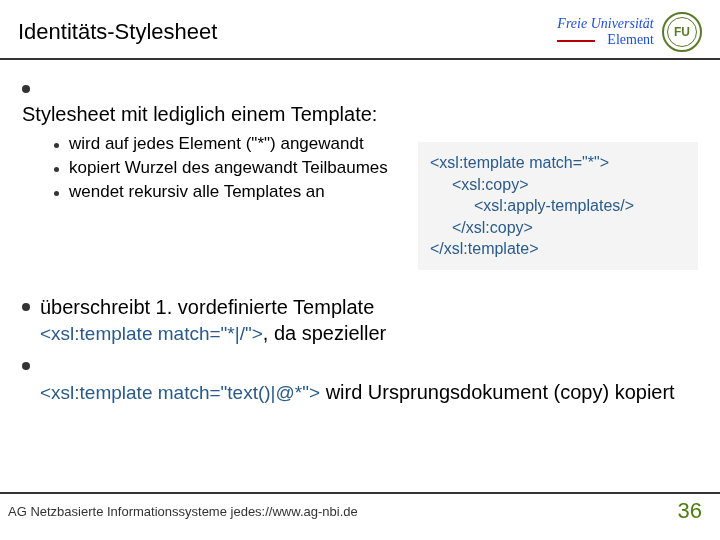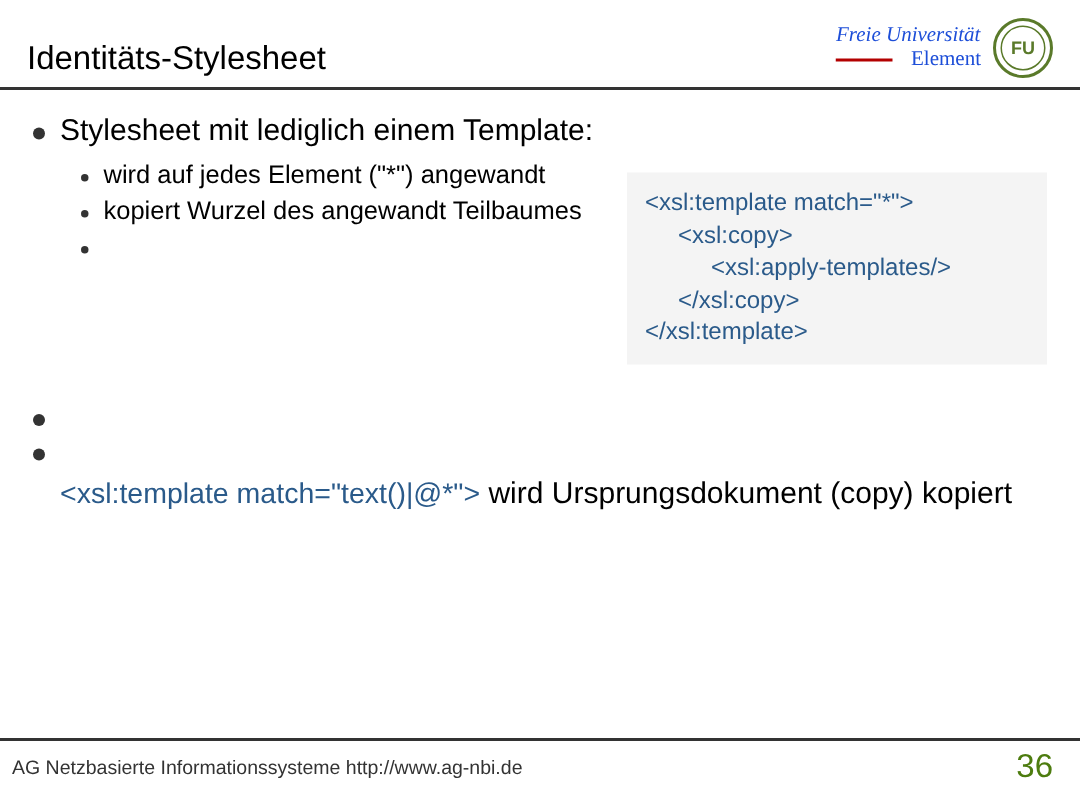--- a/index.html
+++ b/index.html
@@ -3,42 +3,42 @@
 <meta charset="utf-8">
 <style>
   * { margin: 0; padding: 0; box-sizing: border-box; }
   body {
     width: 720px; height: 540px;
     font-family: Verdana, Arial, sans-serif;
     background: #fff; color: #000;
     position: relative;
   }
   .header {
-    display: flex; align-items: flex-end;
+    display: flex; align-items: center;
     justify-content: space-between;
     padding: 12px 18px 6px 18px;
     border-bottom: 2px solid #333;
   }
   .header-title { font-size: 22px; font-weight: 400; }
   .uni-logo { display: flex; align-items: center; gap: 8px; }
   .uni-text { font-size: 14px; color: #1d4ed8; font-family: Georgia, serif; }
   .uni-text .freie { font-style: italic; }
   .seal {
     width: 40px; height: 40px; border-radius: 50%;
     border: 2px solid #5a7a2a;
     display: flex; align-items: center; justify-content: center;
   }
   .seal-inner {
     width: 30px; height: 30px; border-radius: 50%;
     border: 1px solid #5a7a2a;
     display: flex; align-items: center; justify-content: center;
     font-size: 12px; color: #5a7a2a; font-weight: bold;
   }
   .content { padding: 16px 22px 8px 22px; }
-  .top-bullet { display: flex; align-items: flex-start; gap: 10px; margin-bottom: 8px; }
+  .top-bullet { display: flex; align-items: flex-start; gap: 10px; margin-bottom: 8px; flex-direction: column; }
   .dot {
     width: 8px; height: 8px; background: #333; border-radius: 50%;
     flex-shrink: 0; margin-top: 9px;
   }
   .intro { font-size: 20px; }
   .two-col { display: flex; gap: 14px; margin-left: 32px; margin-bottom: 24px; }
   .col-left { flex: 1; }
   .sub-ul { list-style: none; }
   .sub-ul li { display: flex; align-items: flex-start; gap: 10px; margin-bottom: 4px; }
   .sub-dot {
@@ -101,42 +101,47 @@
         <li>
             <span class="sub-dot"></span>
             <span class="sub-text">wird auf jedes Element ("*") angewandt</span>
           </li>
         <li>
             <span class="sub-dot"></span>
             <span class="sub-text">kopiert Wurzel des angewandt Teilbaumes</span>
           </li>
         <li>
             <span class="sub-dot"></span>
+            <span class="sub-text">wendet rekursiv alle Templates an</span>
           </li>
       </ul>
     </div>
     <div class="code-box">
       <span>&lt;xsl:template match="*"&gt;</span><br>
       <span class="ind1">&lt;xsl:copy&gt;</span>
       <span class="ind2">&lt;xsl:apply-templates/&gt;</span>
       <span class="ind1">&lt;/xsl:copy&gt;</span>
       <span>&lt;/xsl:template&gt;</span>
     </div>
   </div>
 
   <div class="lower">
     <div class="lower-item">
       <span class="dot"></span>
+      <div class="lower-text">
+        <span>überschreibt 1. vordefinierte Template</span><br>
+        <span class="tag">&lt;xsl:template match="*|/"&gt;</span><span>, da spezieller</span>
+      </div>
     </div>
     <div class="lower-item">
       <span class="dot"></span>
       <div class="lower-text">
         <br>
         <span class="tag">&lt;xsl:template match="text()|@*"&gt;</span><span> wird Ursprungsdokument (copy) kopiert</span>
       </div>
     </div>
   </div>
 </div>
 
 <div class="footer">
-  <span class="footer-text">AG Netzbasierte Informationssysteme http://www.ag-nbi.de</span>
+  <span class="footer-text">AG Netzbasierte Informationssysteme jedes://www.ag-nbi.de</span>
   <span class="page-num">36</span>
 </div>
 
 </body></html>

